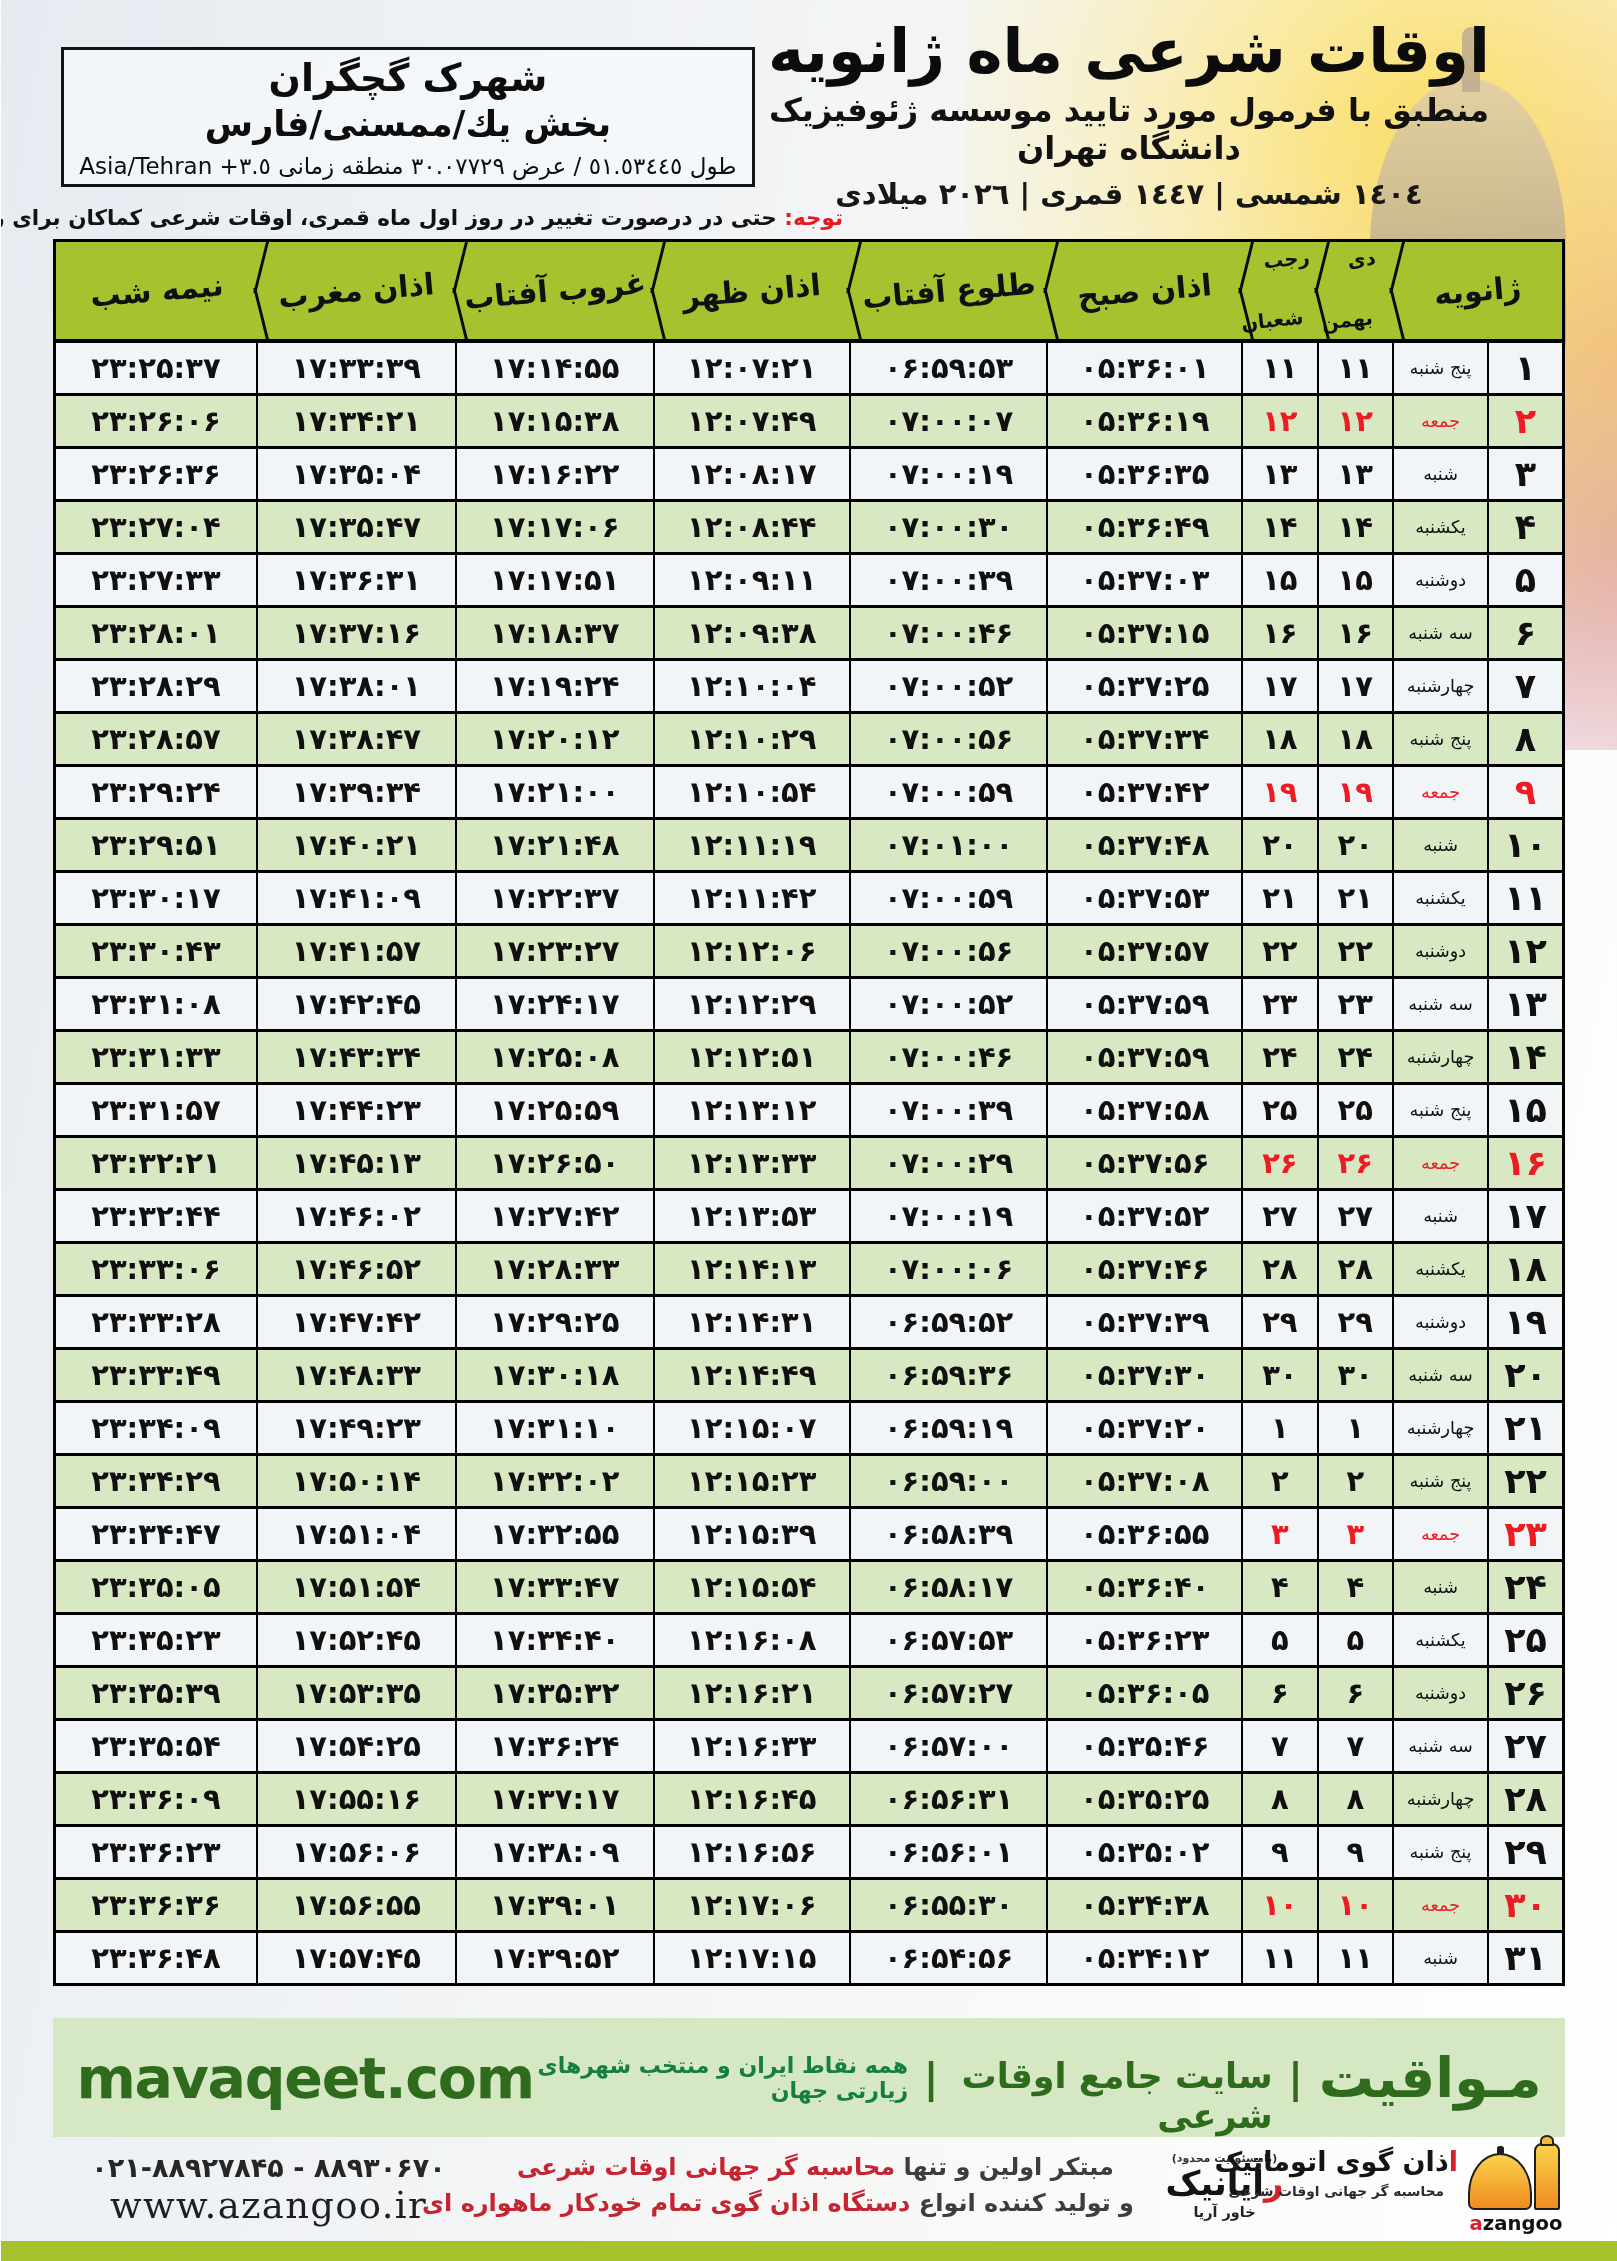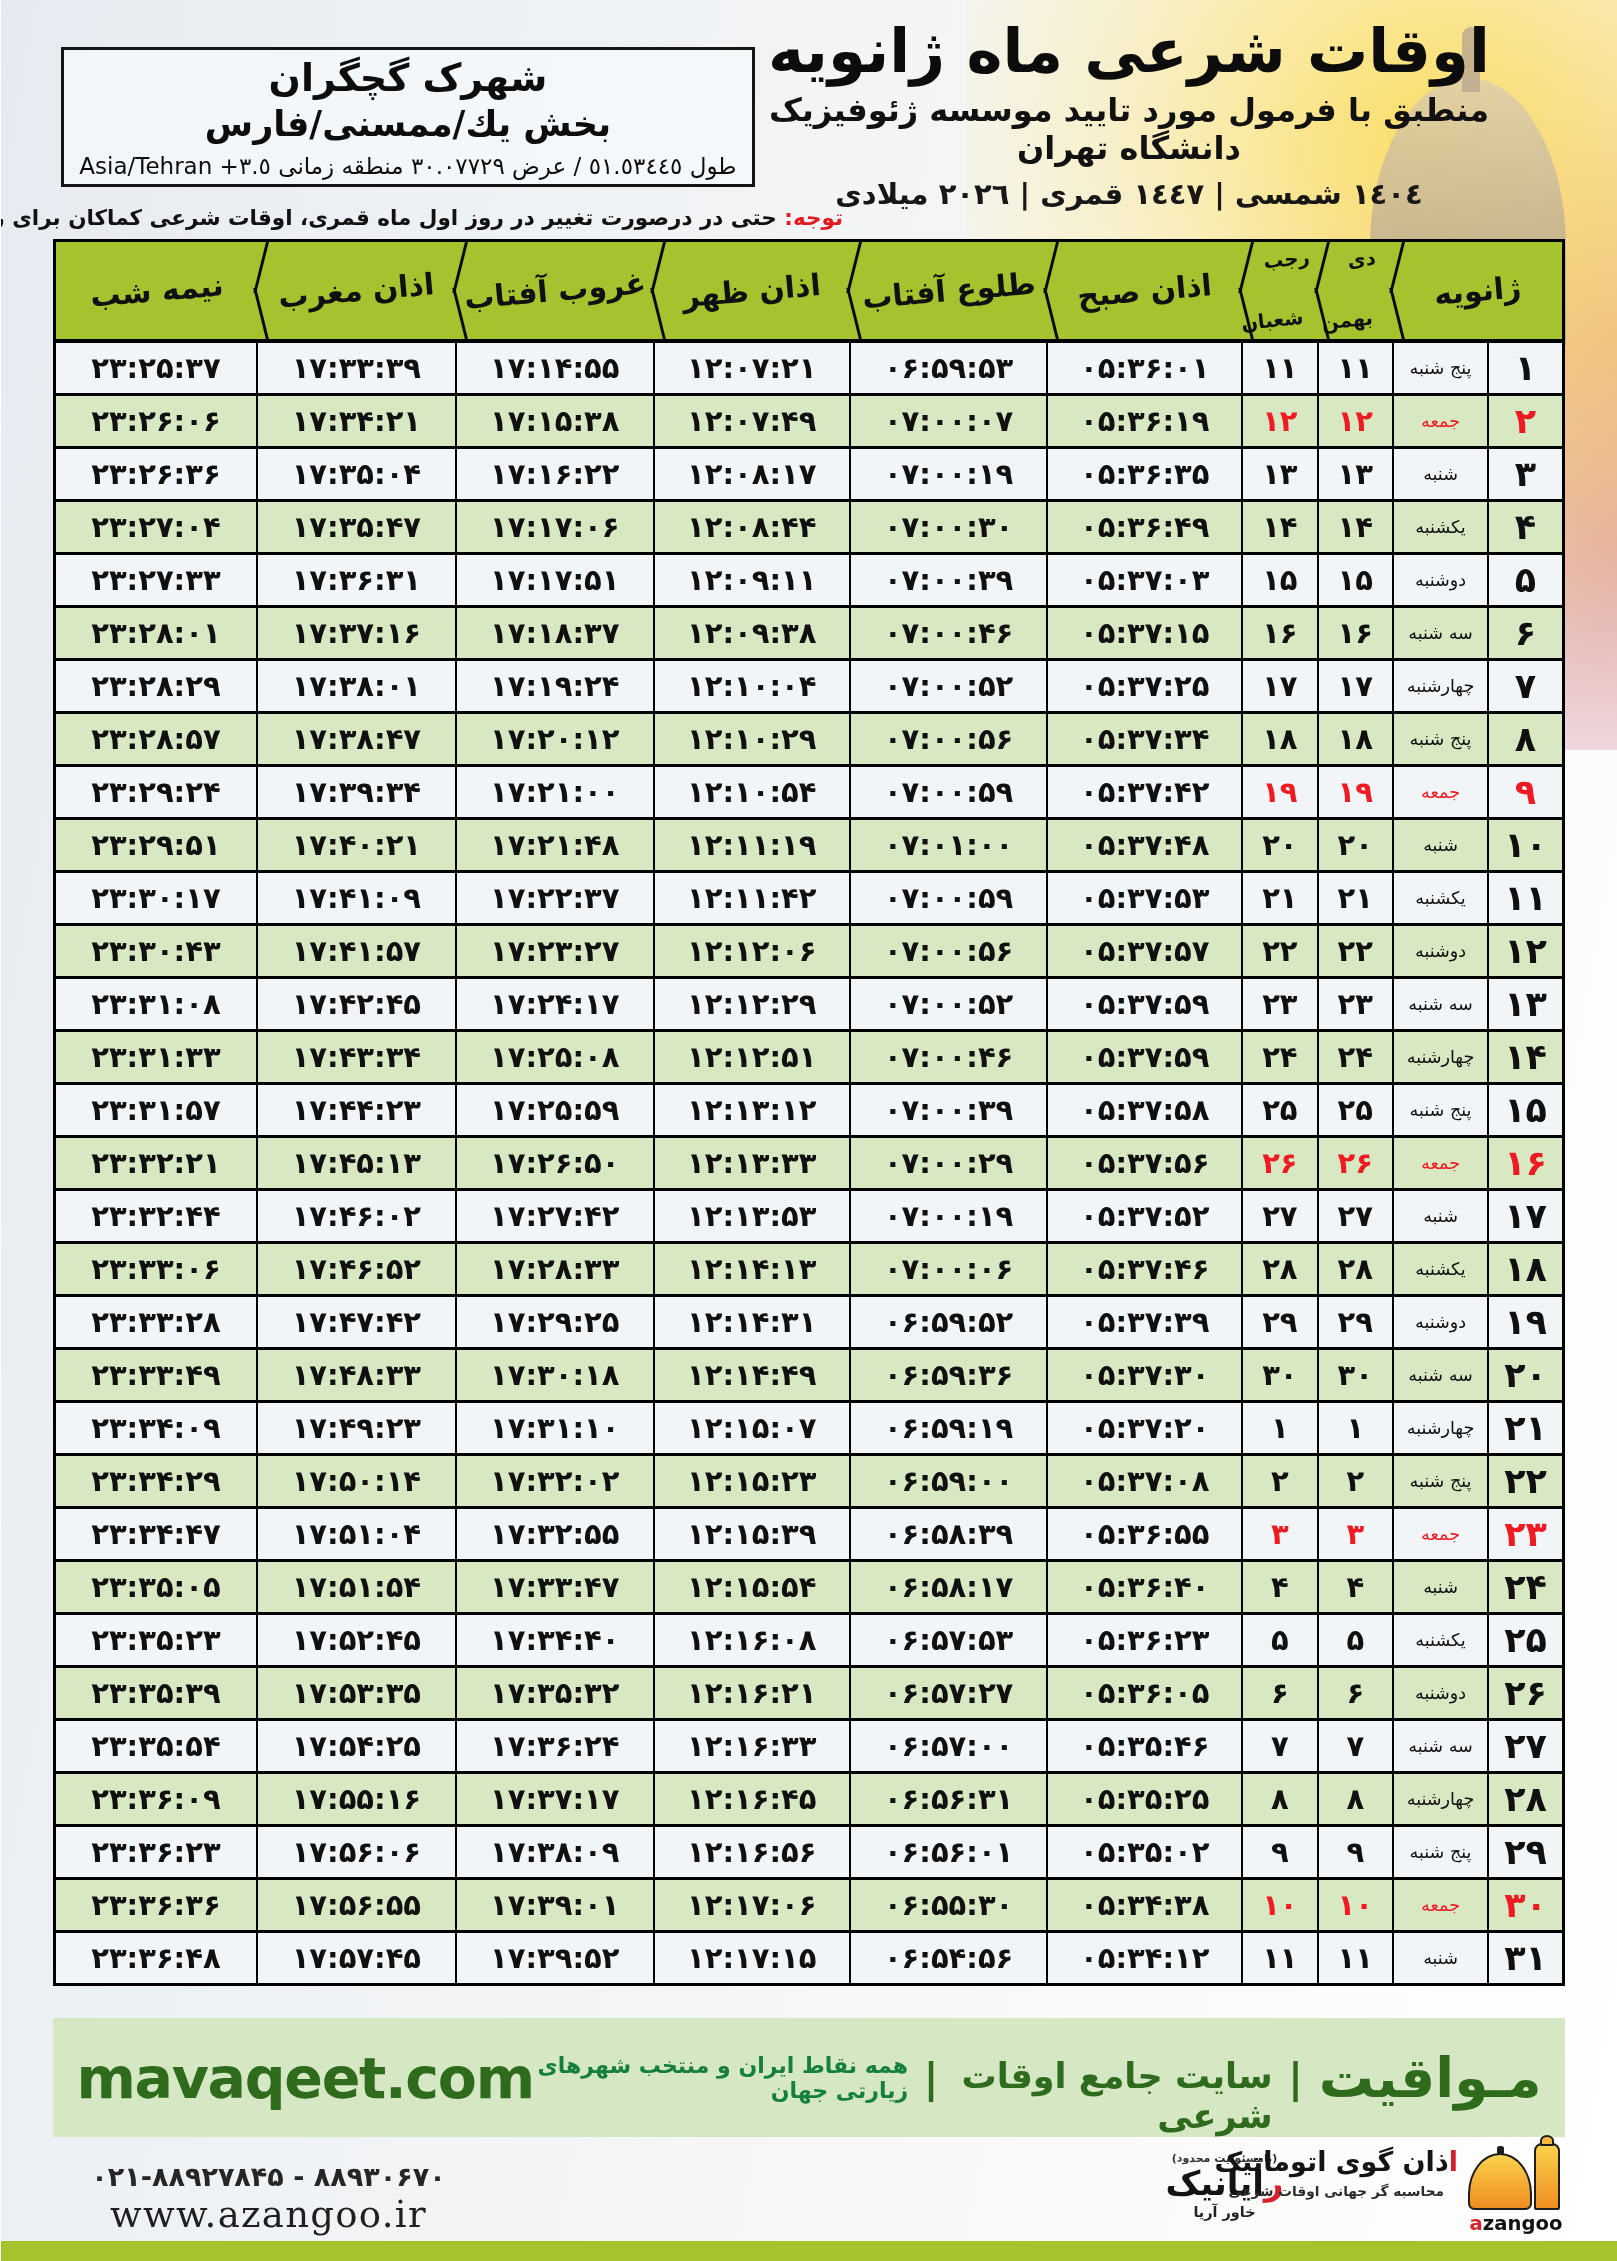--- a/index.html
+++ b/index.html
@@ -68,21 +68,21 @@
       padding:0 23.5px; box-sizing:border-box; }
   .fb-group { display:flex; align-items:center; gap:15.7px; }
   .brand { font-size:55px; font-weight:bold; color:#2e6b1c; }
   .fb-sep { font-size:40px; font-weight:bold; color:#2e6b1c; }
   .site-label { font-size:35px; font-weight:bold; color:#2e6b1c;margin-top:36px; }
   .coverage { font-size:22px; font-weight:bold; color:#15803d; }
   .url { font-size:57px; font-weight:bold; color:#2f6b1d; letter-spacing:-1.3px; }
 
   
   .bottom-strip { position:absolute; top:2142px; left:53px; width:1512px; height:99px; z-index:2; }
-  .contact { position:absolute; left:0; top:19px; width:431px; text-align:center; }
+  .contact { position:absolute; left:0; top:10px; width:431px; text-align:center; }
   .phone { font-size:27px; font-weight:bold; color:#262626; }
   .site { font-size:37px; font-family:"DejaVu Serif",serif; color:#1f1f1f; letter-spacing:1.3px; margin-top:1.3px; }
   .slogan { position:absolute; left:444px; right:431px; top:6.5px; text-align:center; }
   .slogan-line { font-size:24px; font-weight:bold; line-height:1.5; white-space:nowrap; }
   .s-dark { color:#3d3d3d; }
   .s-red { color:#c42531; }
   .rayanik { position:absolute; right:262px; top:10.4px; width:157px; text-align:center; }
   .ray-note { font-size:11px; font-weight:bold; color:#2e2e2e; }
   .ray-name { font-size:34px; font-weight:bold; color:#131313; line-height:1.1; }
   .ray-red { color:#d6202b; }
@@ -554,20 +554,30 @@
       <div class="coverage">همه نقاط ایران و منتخب شهرهای زیارتی جهان</div>
     </div>
     <div class="url ltr">mavaqeet.com</div>
   </div>
 
   <div class="bottom-strip">
     <div class="contact">
       <div class="phone ltr">۰۲۱-۸۸۹۲۷۸۴۵ - ۸۸۹۳۰۶۷۰</div>
       <div class="site ltr">www.azangoo.ir</div>
     </div>
+    <div class="slogan">
+      <div class="slogan-line">
+        <span class="s-dark">مبتکر اولین و تنها</span>
+        <span class="s-red">محاسبه گر جهانی اوقات شرعی</span>
+      </div>
+      <div class="slogan-line">
+        <span class="s-dark">و تولید کننده انواع</span>
+        <span class="s-red">دستگاه اذان گوی تمام خودکار ماهواره ای</span>
+      </div>
+    </div>
     <div class="rayanik">
       <div class="ray-note">(بامسئولیت محدود)</div>
       <div class="ray-name"><span class="ray-red">ر</span><span>ایانیک</span></div>
       <div class="ray-sub">خاور آریا</div>
     </div>
     <div class="azangoo">
       <div class="dome-wrap">
         <div class="dome"></div>
         <div class="minaret"></div>
         <div class="azangoo-latin ltr"><span class="az-a">a</span><span>zangoo</span></div>

